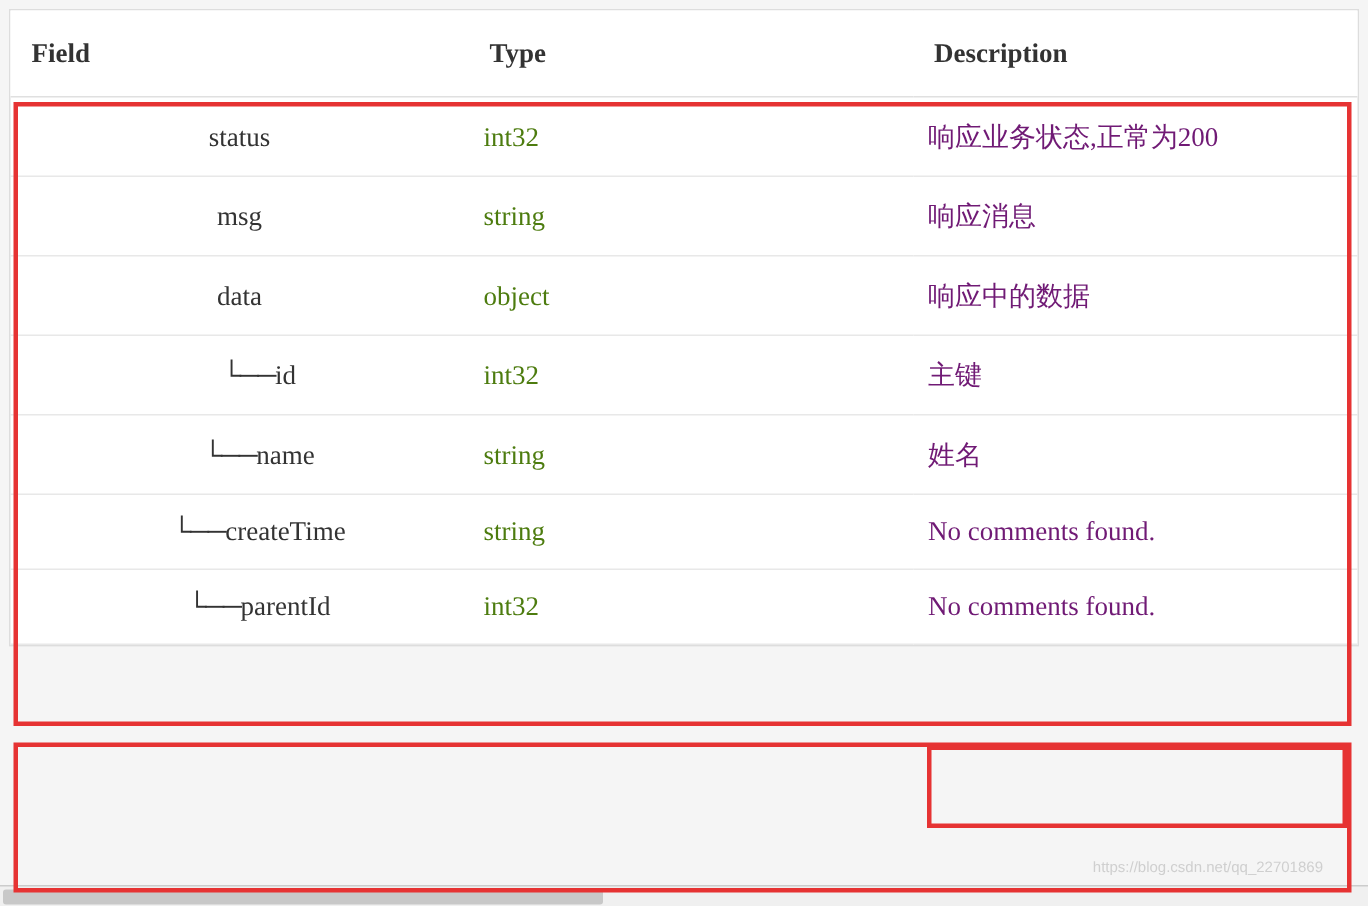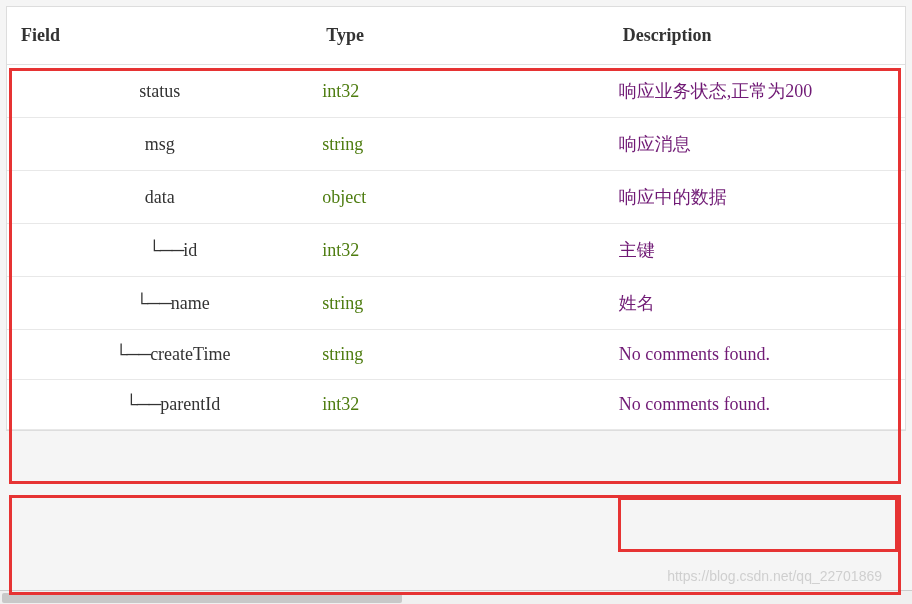--- a/index.html
+++ b/index.html
@@ -93,21 +93,21 @@
       top: 497px;
       width: 280px;
       height: 55px;
       pointer-events: none;
       z-index: 10;
     }
     .watermark {
       position: absolute;
       right: 30px;
       bottom: 20px;
-      font-size: 14px;
+      font-size: 10px;
       color: rgba(150,150,150,0.4);
       font-family: Arial, sans-serif;
       z-index: 5;
       margin-left: 13px;
     }
     .scrollbar {
       position: absolute;
       bottom: 0;
       left: 0;
       right: 0;

